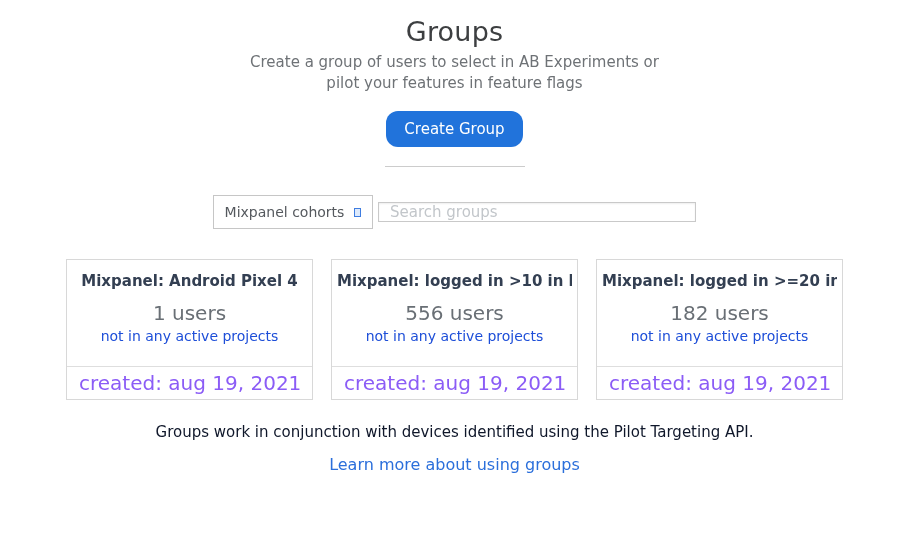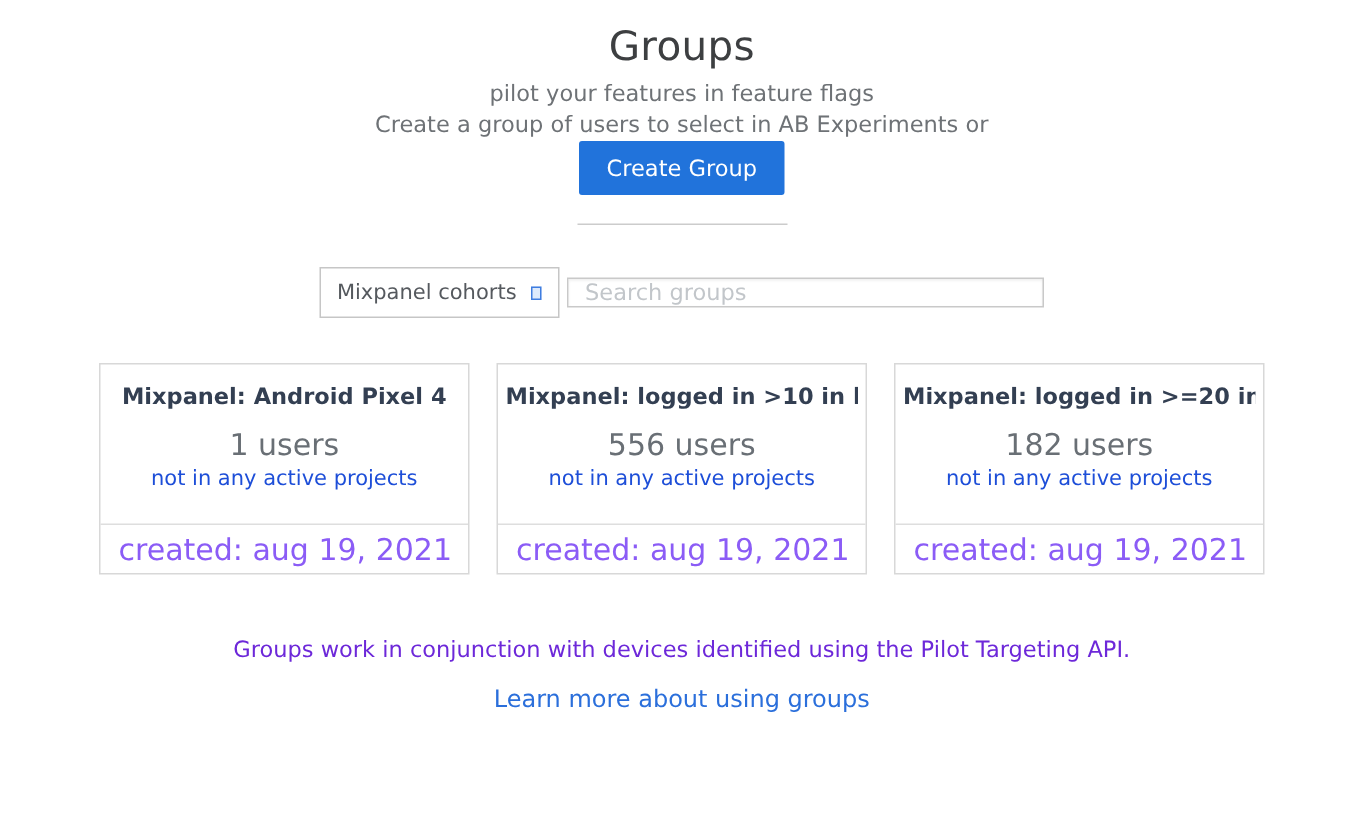--- a/index.html
+++ b/index.html
@@ -22,23 +22,24 @@
     text-align: center;
   }
   .subtitle {
     margin-top: 5px;
     text-align: center;
     font-size: 15px; color: #6e7276; line-height: 21px;
   }
 
   
   .create-btn {
+    margin-top: 17px;
     width: 137px; height: 36px;
     background: #2173db; color: #ffffff;
-    border: none; border-radius: 2px;
+    border: none; border-radius: 12px;
     font-size: 15px; font-family: inherit;
     cursor: pointer;
   }
 
   .header-divider {
     margin-top: 19px;
     width: 140px; height: 0;
     border-top: 1px solid #cccccc;
   }
 
@@ -108,41 +109,41 @@
   .card-footer {
     height: 33px;
     border-top: 1px solid #dedede;
     display: flex; align-items: center;
     padding-left: 12px;
     font-size: 20px; color: #8b5cf6;
   }
 
   
   .footer-info {
-    margin-top: 41px;
-    font-size: 15px; color: #6d28d9;
+    margin-top: 23px;
+    font-size: 15px; color: #0f172a;
     text-align: center;
   }
   .footer-link {
     margin-top: 14px;
     font-size: 16px; color: #2b6fdb;
     text-decoration: none; cursor: pointer;
     text-align: center;
   }
 </style>
 </head>
 <body>
 
 <div class="page">
 
   <div class="page-title">Groups</div>
 
   <div class="subtitle">
+    <div>Create a group of users to select in AB Experiments or</div>
     <div>pilot your features in feature flags</div>
-    <div>Create a group of users to select in AB Experiments or</div>
   </div>
 
   <button class="create-btn">Create Group</button>
 
   <div class="header-divider"></div>
 
   <div class="controls-row">
     <div class="cohort-dropdown">
       <span>Mixpanel cohorts</span>
       <span class="glyph-box"></span>

